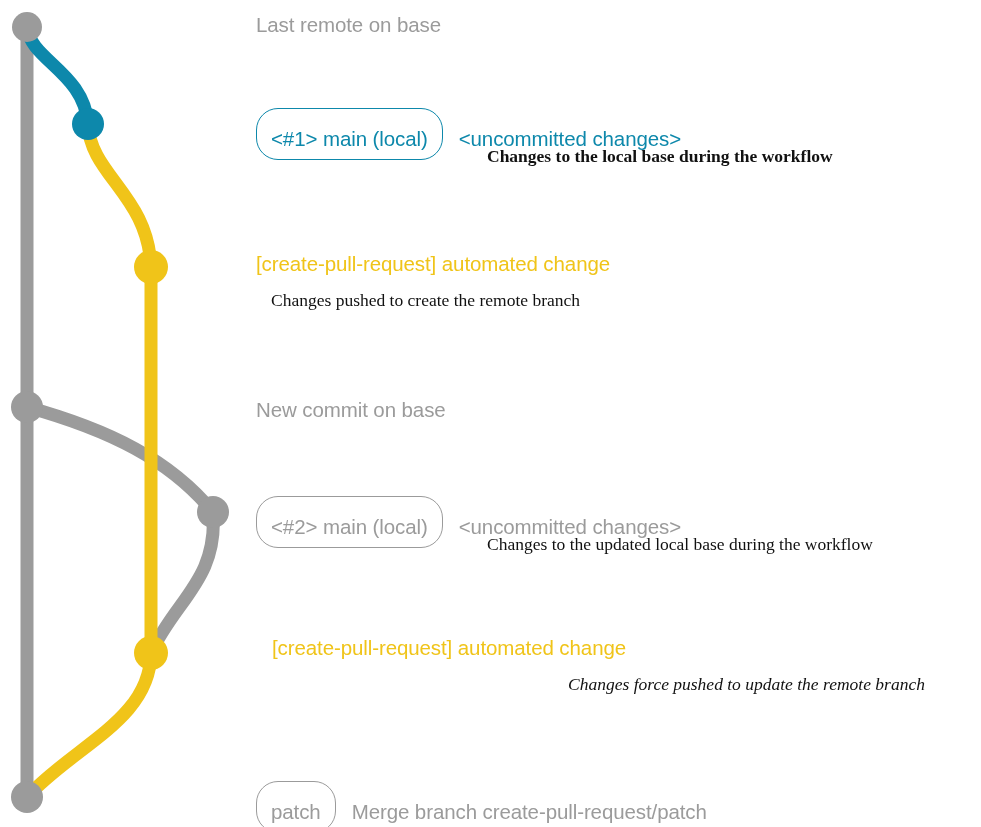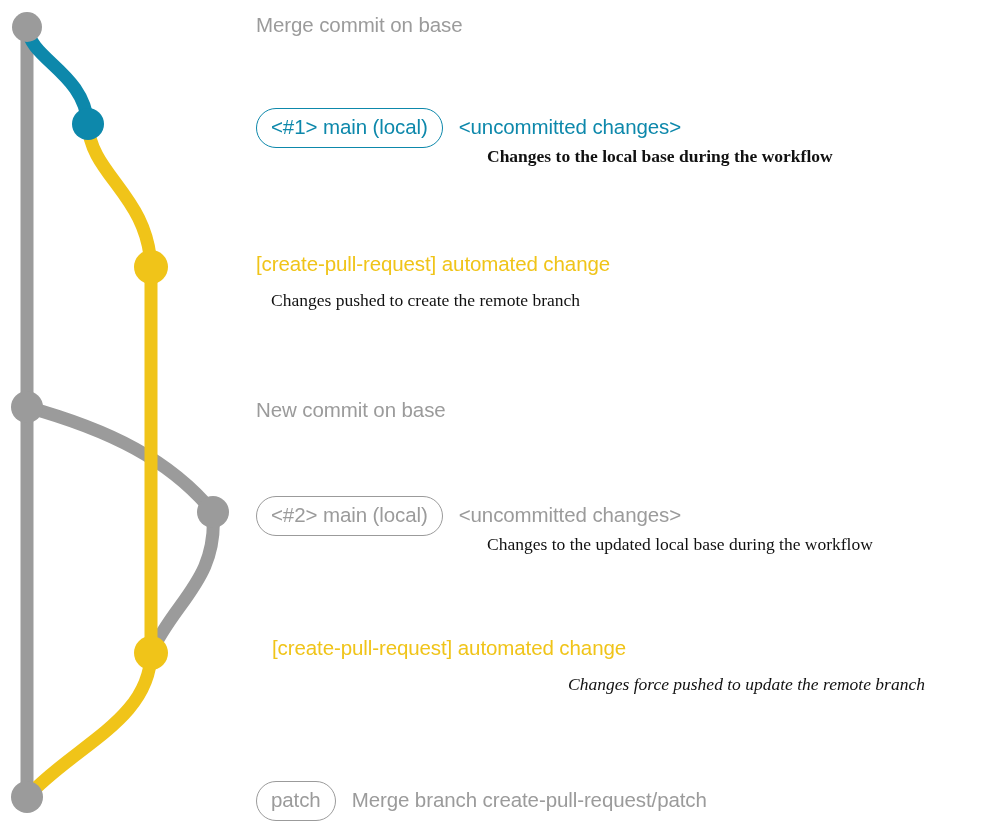--- a/index.html
+++ b/index.html
@@ -50,21 +50,21 @@
     color: #111111;
     white-space: nowrap;
   }
 
   
   .badge {
     display: inline-block;
     font-family: "Liberation Sans", sans-serif;
     font-size: 20.5px;
     line-height: 1;
-    padding: 8px 14px 9px 14px;
+    padding: 20px 14px 9px 14px;
     border-radius: 22px;
     border: 1.6px solid currentColor;
     background: #ffffff;
     letter-spacing: -0.1px;
   }
   .badge.teal   { color: #0d88ab; border-color: #0d88ab; }
   .badge.yellow { color: #f0c419; border-color: #f0c419; }
   .badge.gray   { color: #9b9b9b; border-color: #9b9b9b; }
 
   .gap { display: inline-block; width: 16px; }
@@ -88,21 +88,21 @@
   <circle cx="27" cy="27" r="15" fill="#9b9b9b"></circle>
   <circle cx="88" cy="124" r="16" fill="#0d88ab"></circle>
   <circle cx="151" cy="267" r="17" fill="#f0c419"></circle>
   <circle cx="27" cy="407" r="16" fill="#9b9b9b"></circle>
   <circle cx="213" cy="512" r="16" fill="#9b9b9b"></circle>
   <circle cx="151" cy="653" r="17" fill="#f0c419"></circle>
   <circle cx="27" cy="797" r="16" fill="#9b9b9b"></circle>
 </svg>
 
 <div class="row" style="left:256px; top:13px;">
-  <span class="subject gray">Merge commit on base</span>
+  <span class="subject gray">Last remote on base</span>
 </div>
 
 <div class="row" style="left:256px; top:108px;">
   <span class="badge teal">&lt;#1&gt; main (local)</span>
   <span class="gap"></span>
   <span class="subject teal">&lt;uncommitted changes&gt;</span>
 </div>
 <div class="desc" style="left:487px; top:146px;font-weight:bold;">Changes to the local base during the workflow</div>
 
 <div class="row" style="left:256px; top:252px;">

